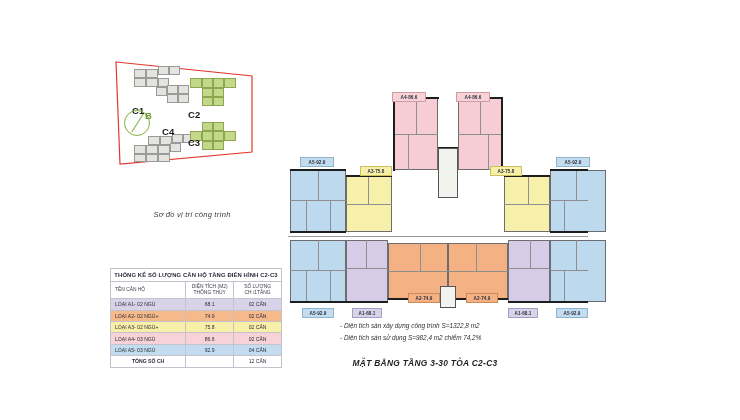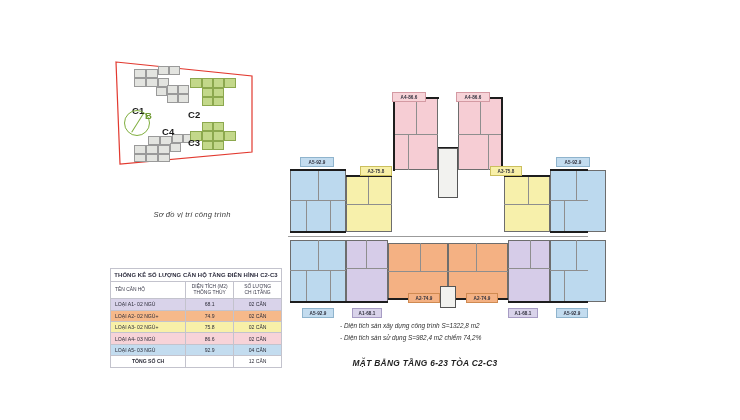--- a/index.html
+++ b/index.html
@@ -279,16 +279,16 @@
   <div class="tag blue" style="left:302px;top:308px;width:32px;">A5-92.9</div>
   <div class="tag blue" style="left:556px;top:308px;width:32px;">A5-92.9</div>
   <div class="tag purple" style="left:352px;top:308px;width:30px;">A1-68.1</div>
   <div class="tag purple" style="left:508px;top:308px;width:30px;">A1-68.1</div>
 
   <div id="area-notes">
     <div>- Diện tích sàn xây dựng công trình S=1322,8 m2</div>
     <div>- Diện tích sàn sử dụng S=982,4 m2 chiếm 74,2%</div>
   </div>
 
-  <div id="plan-title">MẶT BẰNG TẦNG 6-23 TÒA C2-C3</div>
+  <div id="plan-title">MẶT BẰNG TẦNG 3-30 TÒA C2-C3</div>
 
 
 </div>
 
 </body></html>

